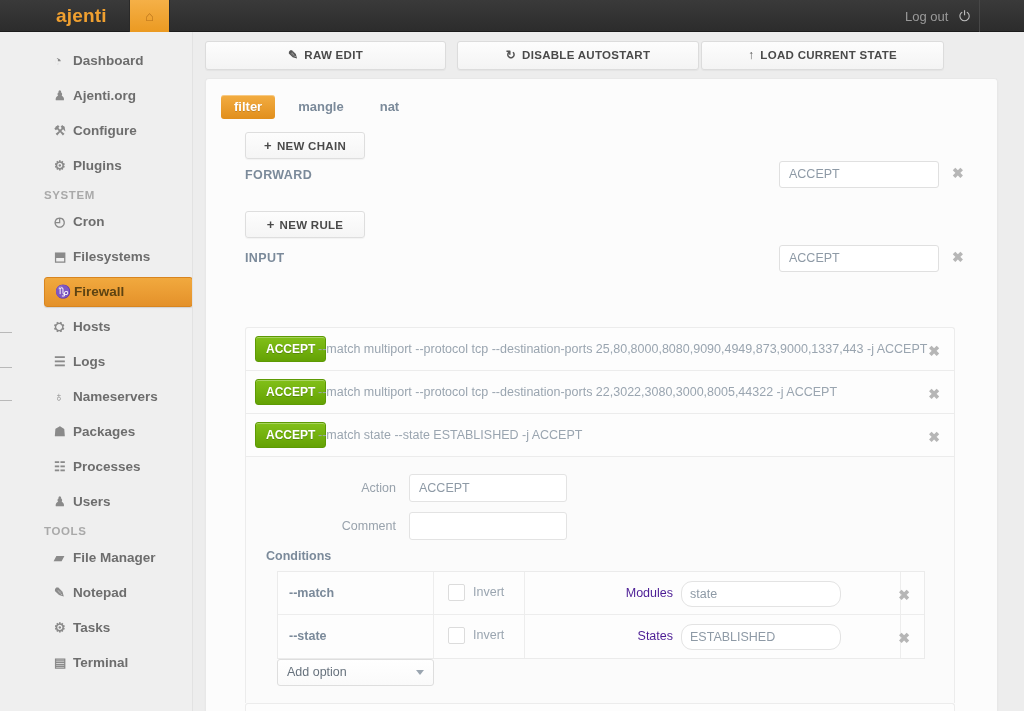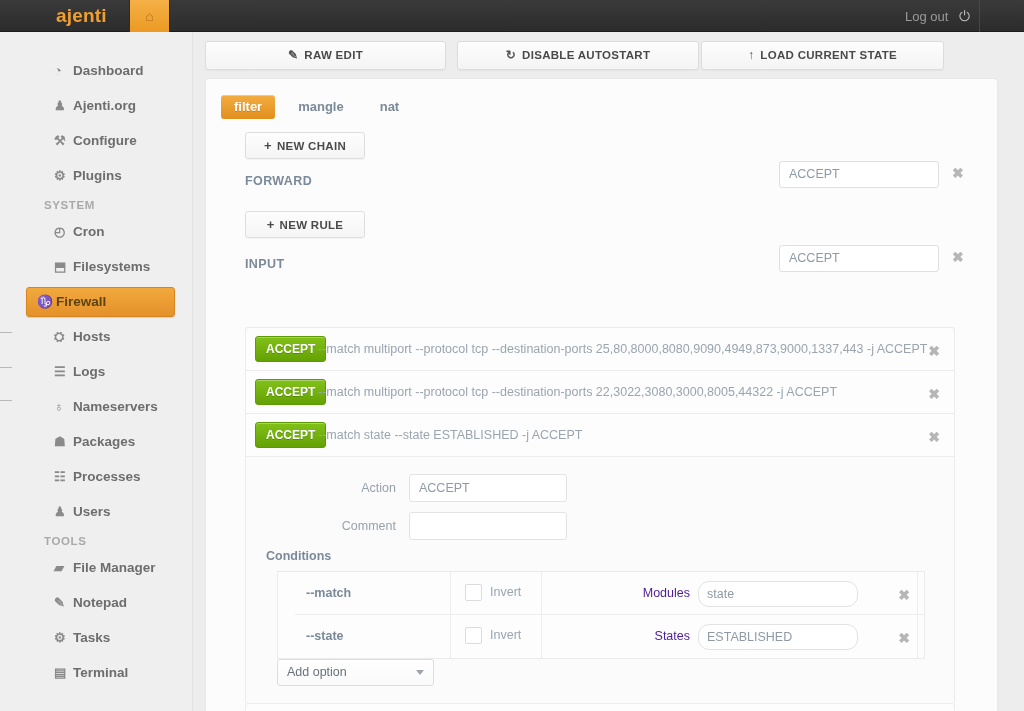--- a/index.html
+++ b/index.html
@@ -45,21 +45,21 @@
     padding-right: 9px;
   }
   #logout .pw { margin-left: 7px; font-size: 14px; color: #bdbdbd; }
 
   
   #sidebar {
     position: absolute; left: 0; top: 32px;
     width: 193px; height: 679px;
     background: #efefef;
     border-right: 1px solid #e2e2e2;
-    padding-top: 24px;
+    padding-top: 14px;
     overflow: hidden;
   }
   .nav-item {
     display: block;
     height: 30px; line-height: 30px;
     margin: 0 0 5px 44px;
     padding-left: 10px;
     color: #6d6d6d;
     font-size: 13.5px; font-weight: bold;
     white-space: nowrap;
@@ -67,21 +67,21 @@
   }
   .nav-item .ic {
     display: inline-block; width: 19px;
     text-align: left; font-size: 13px;
     color: #8a8a8a;
   }
   .nav-item.active {
     background: linear-gradient(to bottom, #f1a93e 0%, #e4912a 100%);
     border: 1px solid #d8851f;
     color: #5d4312;
-    margin-left: 26px; margin-right: 0;
+    margin-left: 44px; margin-right: 0;
     width: 149px;
     height: 30px; line-height: 28px;
     box-shadow: 0 1px 1px rgba(0,0,0,.12);
   }
   .nav-item.active .ic { color: #6a4a12; }
   .nav-head {
     margin: 8px 0 6px 44px;
     color: #a9a9a9;
     font-size: 11.5px; font-weight: bold;
     letter-spacing: .6px;
@@ -147,21 +147,20 @@
     color: #4a4a4a; font-size: 11.5px; font-weight: bold;
     letter-spacing: .3px; text-align: center;
     box-shadow: 0 1px 1px rgba(0,0,0,.04);
   }
   .sm-btn .plus { font-size: 13px; margin-right: 5px; }
 
   .chain-name {
     position: absolute;
     color: #7b8a9a; font-size: 12.5px; font-weight: bold;
     letter-spacing: .4px;
-    margin-top: 6px;
   }
   .policy-input {
     position: absolute;
     width: 160px; height: 27px;
     background: #fff; border: 1px solid #e0e0e0;
     border-radius: 3px;
     padding: 0 9px;
     color: #8e9aa6; font-size: 12.5px; line-height: 25px;
   }
   .x-btn {
@@ -226,21 +225,20 @@
   #cond-title {
     position: absolute; left: 20px; top: 92px;
     color: #7b8a9a; font-size: 12.5px; font-weight: bold;
   }
 
   #cond-table {
     position: absolute; left: 31px; top: 114px;
     width: 648px;
     background: #fdfdfd;
     border: 1px solid #ebebeb;
-    padding-left: 17px;
   }
   .cond-row { position: relative; height: 43px; border-bottom: 1px solid #ededed; }
   .cond-row:last-child { border-bottom: none; }
   .cond-opt {
     position: absolute; left: 11px; top: 0;
     height: 43px; line-height: 43px;
     color: #7b8a9a; font-size: 12.5px; font-weight: bold;
     width: 145px;
     border-right: 1px solid #ededed;
   }

